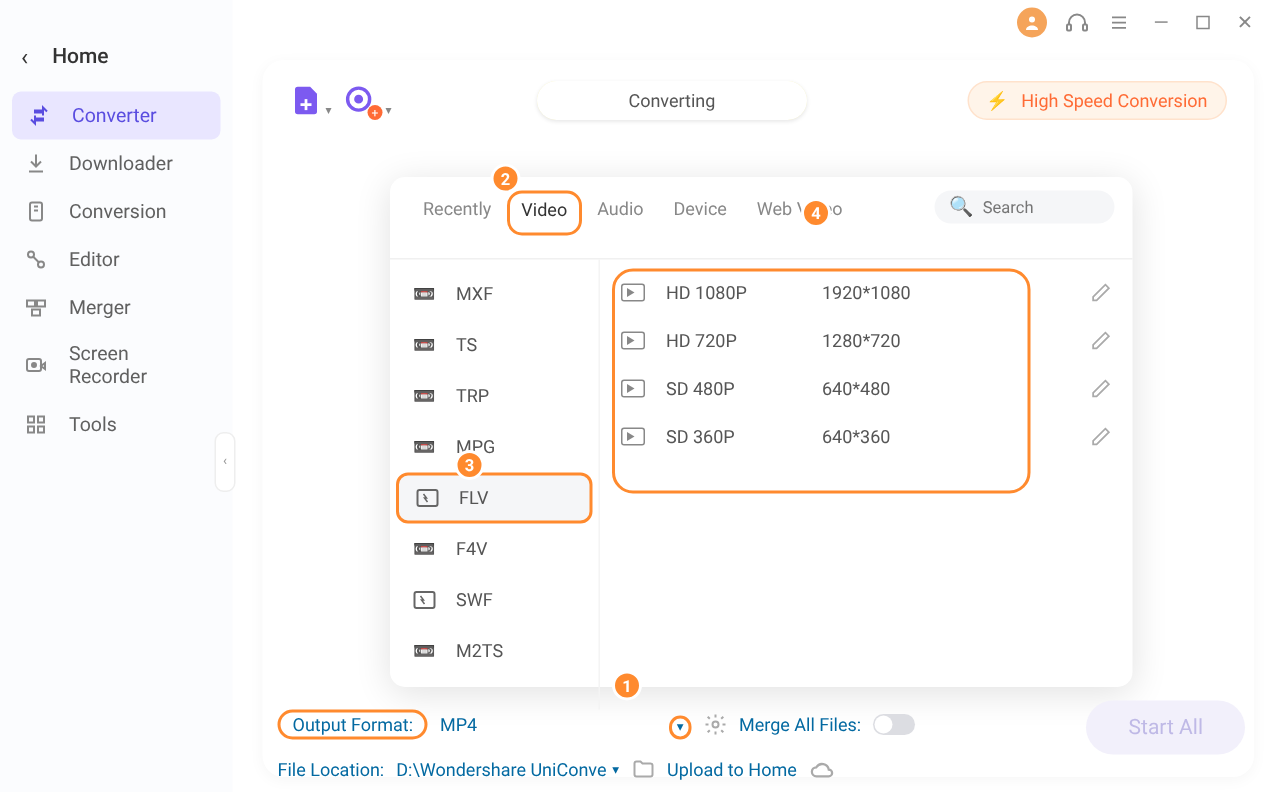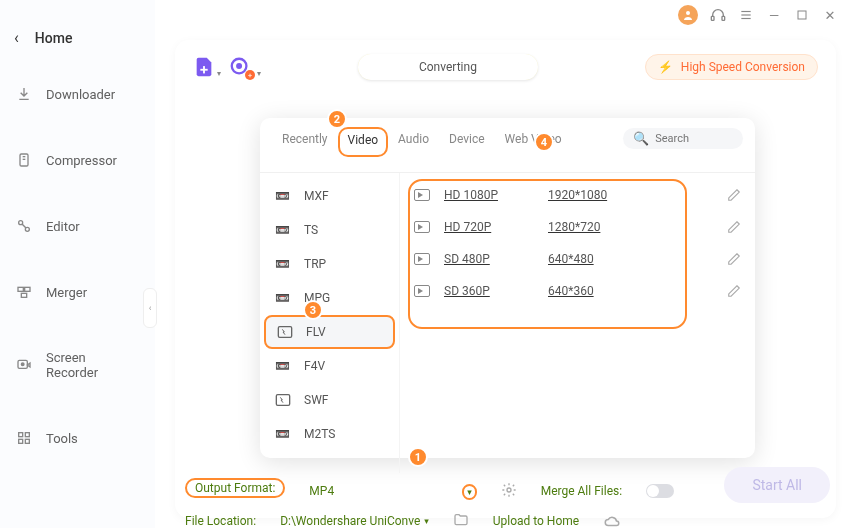--- a/index.html
+++ b/index.html
@@ -3,51 +3,51 @@
 <meta charset="utf-8">
 <style>
 *{box-sizing:border-box;margin:0;padding:0;font-family:-apple-system,BlinkMacSystemFont,"Segoe UI",Roboto,sans-serif;}
 body{width:850px;height:528px;background:#fff;color:#333;font-size:13px;overflow:hidden;position:relative;}
 .titlebar{position:absolute;top:0;right:0;height:30px;display:flex;align-items:center;gap:12px;padding:0 12px;}
 .titlebar .tbicon{color:#888;cursor:pointer;display:flex;align-items:center;justify-content:center;width:16px;height:16px;}
 .avatar{width:20px;height:20px;border-radius:50%;background:#f5a45a;display:flex;align-items:center;justify-content:center;}
 .sidebar{position:absolute;left:0;top:0;width:155px;height:528px;background:#fbfcfe;padding-top:28px;}
 .home{display:flex;align-items:center;gap:16px;padding:0 14px 14px 14px;}
 .home .arrow{font-size:16px;color:#333;}
-.side-item{display:flex;align-items:center;gap:14px;padding:25px 16px;color:#606060;cursor:pointer;}
+.side-item{display:flex;align-items:center;gap:14px;padding:8px 16px;color:#606060;cursor:pointer;}
 .side-item.active{background:#e9e6ff;color:#5a4de0;border-radius:6px;margin:0 8px;padding:8px 10px;}
 .side-item .sicon{width:16px;height:16px;display:inline-flex;align-items:center;justify-content:center;}
 .collapse{position:absolute;left:143px;top:288px;width:14px;height:40px;background:#fff;border:1px solid #eee;border-radius:6px;display:flex;align-items:center;justify-content:center;font-size:9px;color:#999;}
 .main{position:absolute;left:175px;top:40px;right:14px;bottom:10px;background:#fff;border-radius:14px;box-shadow:0 2px 10px rgba(0,0,0,0.04);}
 .topbar{display:flex;align-items:center;padding:14px 18px;gap:14px;}
 .top-icon{width:22px;height:22px;display:flex;align-items:center;justify-content:center;position:relative;}
 .segment{margin-left:auto;margin-right:auto;background:#fef9c3;border-radius:18px;display:flex;width:180px;height:26px;}
 .seg{flex:1;display:flex;align-items:center;justify-content:center;font-size:12px;color:#888;border-radius:18px;cursor:pointer;}
 .seg.active{background:#fff;color:#555;box-shadow:0 1px 3px rgba(0,0,0,0.1);}
 .hsc{display:flex;align-items:center;gap:8px;background:#fff4e9;color:#ff6b35;padding:5px 12px;border-radius:14px;font-size:12px;cursor:pointer;border:1px solid #ffe2cc;}
 .footer{position:absolute;left:185px;bottom:0;right:20px;}
-.frow{display:flex;align-items:flex-end;gap:24px;height:30px;font-size:12px;color:#4d7c0f;}
+.frow{display:flex;align-items:center;gap:8px;height:30px;font-size:12px;color:#0369a1;}
 .outfmt-label{border:2px solid #ff8a2e;border-radius:14px;padding:1px 8px;}
 .fmt-drop{position:relative;}
 .fmt-drop .chev{border:2px solid #ff8a2e;border-radius:8px;padding:1px 3px;margin-left:2px;font-size:9px;}
 .toggle{width:28px;height:14px;background:#dcdde2;border-radius:7px;position:relative;}
 .toggle::after{content:"";position:absolute;left:1px;top:1px;width:12px;height:12px;background:#fff;border-radius:50%;}
 .startall{position:absolute;right:20px;bottom:25px;background:#f2f0fb;color:#bfb9e6;padding:10px 28px;border-radius:22px;font-size:14px;cursor:pointer;}
 .panel{position:absolute;left:260px;top:118px;width:495px;height:340px;background:#fff;border-radius:10px;box-shadow:0 4px 24px rgba(0,0,0,0.12);}
 .tabs{display:flex;align-items:center;padding:8px 12px 16px;border-bottom:1px solid #f0f0f0;}
 .tab{padding:6px 10px 10px;font-size:12px;color:#888;cursor:pointer;position:relative;}
 .tab.active{color:#333;border:2px solid #ff8a2e;border-radius:10px;padding:4px 8px 8px;margin-bottom:-2px;}
 .search{margin-left:auto;display:flex;align-items:center;gap:6px;background:#f5f6f8;border-radius:14px;padding:3px 10px;width:120px;margin-bottom:6px;}
 .search input{border:none;background:transparent;outline:none;font-size:11px;width:80px;color:#999;}
 .panel-body{display:flex;height:300px;}
 .fmts{width:140px;border-right:1px solid #f4f4f4;overflow:hidden;padding-top:6px;}
 .fmt{display:flex;align-items:center;gap:12px;padding:10px 14px;font-size:12px;color:#555;cursor:pointer;}
 .fmt .ficon{width:18px;height:14px;display:inline-flex;align-items:center;justify-content:center;color:#888;}
 .fmt.sel{background:#f5f6f8;border:2px solid #ff8a2e;border-radius:8px;margin:0 4px;padding:8px 10px;}
-.res-area{flex:1;position:relative;padding-top:6px;text-decoration:underline;}
+.res-area{flex:1;position:relative;padding-top:6px;}
 .res-frame{position:absolute;left:8px;top:6px;right:68px;height:150px;border:2px solid #ff8a2e;border-radius:14px;pointer-events:none;}
 .res{display:flex;align-items:center;padding:9px 14px;gap:14px;font-size:12px;color:#555;cursor:pointer;}
 .res .ricon{width:16px;height:12px;border:1.3px solid #888;border-radius:2px;position:relative;}
 .res .ricon::after{content:"";position:absolute;left:3px;top:2px;border-left:5px solid #888;border-top:3px solid transparent;border-bottom:3px solid transparent;}
 .res .rname{width:90px;}
 .res .rdim{width:90px;}
 .res .edit{margin-left:auto;color:#aaa;cursor:pointer;}
 .badge{position:absolute;width:20px;height:20px;border-radius:50%;background:#ff8a2e;color:#fff;display:flex;align-items:center;justify-content:center;font-size:11px;font-weight:bold;z-index:50;border:2px solid #fff;}
 svg{display:block;}
 </style>
@@ -82,37 +82,45 @@
       </svg>
     </span>
   <span class="tbicon">✕</span>
 </div>
 
 <div class="sidebar">
   <div class="home">
     <span class="arrow">‹</span>
     <span style="font-size:14px;font-weight:500;">Home</span>
   </div>
+  <div class="side-item active">
+    <span class="sicon">
+        <svg width="16" height="16" viewBox="0 0 24 24" fill="none" stroke="#5a4de0" stroke-width="2">
+          <path d="M20 8l-4-4v3H8v2h8v3M4 16l4 4v-3h8v-2H8v-3"></path>
+        </svg>
+      </span>
+    <span>Converter</span>
+  </div>
   <div class="side-item">
     <span class="sicon">
         <svg width="16" height="16" viewBox="0 0 24 24" fill="none" stroke="#888" stroke-width="2">
           <path d="M12 3v12m-5-5l5 5 5-5M5 20h14"></path>
         </svg>
       </span>
     <span>Downloader</span>
   </div>
   <div class="side-item">
     <span class="sicon">
         <svg width="16" height="16" viewBox="0 0 24 24" fill="none" stroke="#888" stroke-width="2">
           <rect x="6" y="3" width="12" height="18" rx="2"></rect>
           <line x1="10" y1="7" x2="14" y2="7"></line>
           <line x1="10" y1="11" x2="14" y2="11"></line>
         </svg>
       </span>
-    <span>Compressor</span>
+    <span>Conversion</span>
   </div>
   <div class="side-item">
     <span class="sicon">
         <svg width="16" height="16" viewBox="0 0 24 24" fill="none" stroke="#888" stroke-width="2">
           <circle cx="7" cy="7" r="3"></circle>
           <circle cx="17" cy="17" r="3"></circle>
           <line x1="9" y1="9" x2="15" y2="15"></line>
         </svg>
       </span>
     <span>Editor</span>

